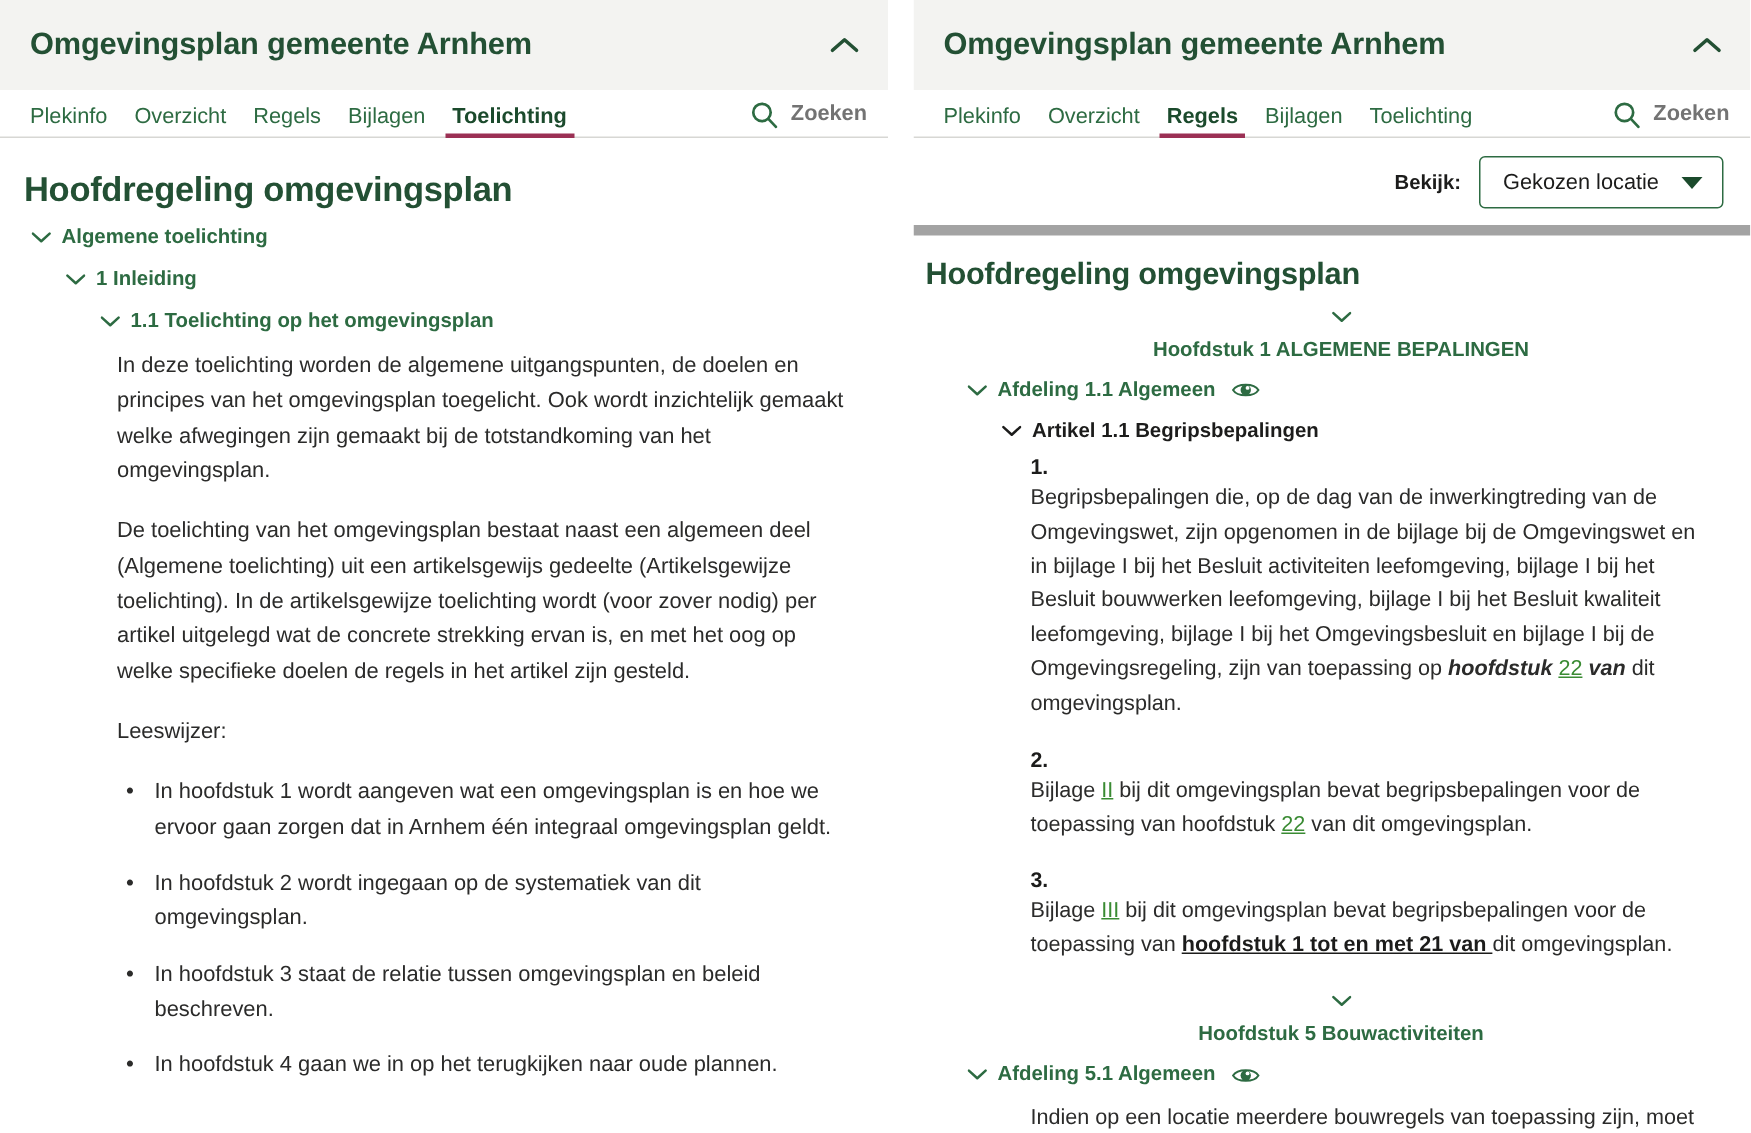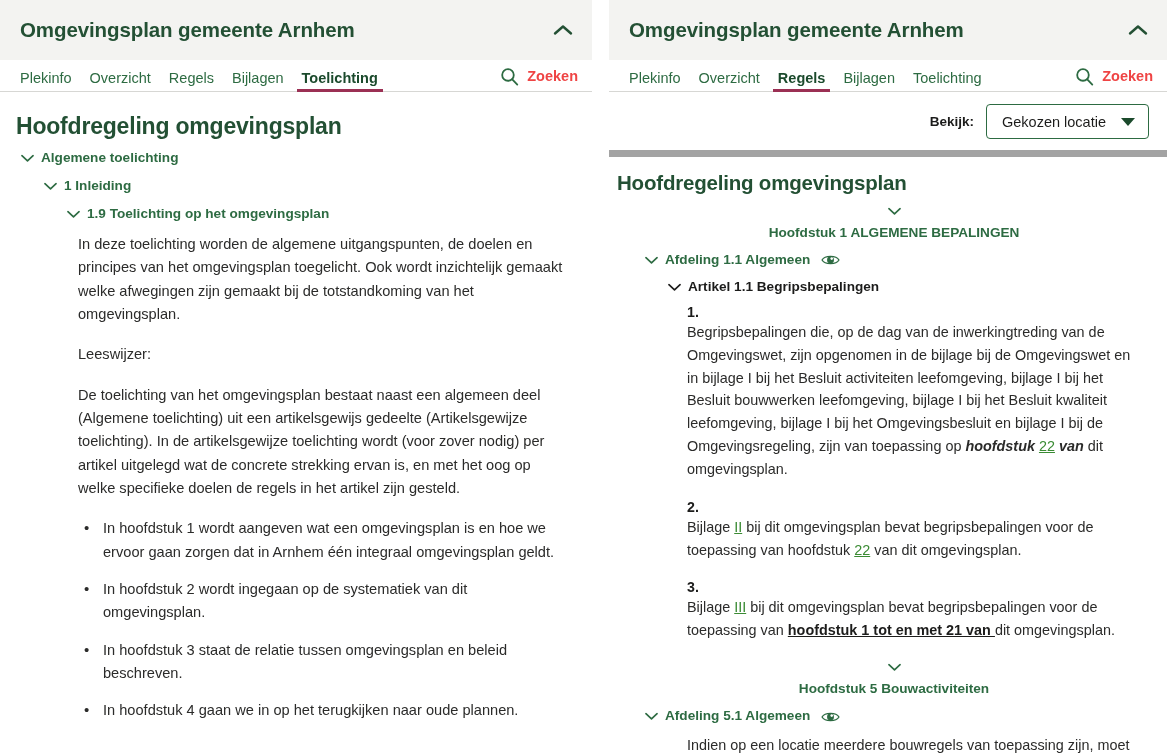--- a/index.html
+++ b/index.html
@@ -85,21 +85,21 @@
   .tab:first-child.active::after { left: 0; }
   .search-btn {
     display: flex;
     align-items: center;
     gap: 8px;
     padding-bottom: 5px;
     cursor: pointer;
     flex: 0 0 auto;
   }
   .search-label {
-    color: #ef4444;
+    color: #737373;
     font-size: 14.5px;
     font-weight: bold;
     line-height: 1;
   }
 
   
   .bekijk-row {
     display: flex;
     align-items: center;
     justify-content: flex-end;
@@ -285,27 +285,27 @@
         </span>
         <span class="node-label">1 Inleiding</span>
       </div>
 
       <div class="tree-node lvl3">
         <span class="chev">
           <svg width="13" height="9" viewBox="0 0 14 9">
               <path d="M1 1.5 L7 7 L13 1.5" fill="none" stroke="#2d6b42" stroke-width="1.8" stroke-linecap="round" stroke-linejoin="round"></path>
             </svg>
         </span>
-        <span class="node-label">1.9 Toelichting op het omgevingsplan</span>
+        <span class="node-label">1.1 Toelichting op het omgevingsplan</span>
       </div>
 
       <div class="content-left">
         <p> In deze toelichting worden de algemene uitgangspunten, de doelen en principes van het omgevingsplan toegelicht.  Ook wordt inzichtelijk gemaakt welke afwegingen zijn gemaakt bij de totstandkoming van het omgevingsplan.</p>
+        <p>De toelichting van het omgevingsplan bestaat naast een algemeen deel (Algemene toelichting) uit een artikelsgewijs gedeelte (Artikelsgewijze toelichting). In de artikelsgewijze toelichting wordt (voor zover nodig) per artikel uitgelegd wat de concrete strekking ervan is, en met het oog op welke specifieke doelen de regels in het artikel zijn gesteld.</p>
         <p>Leeswijzer:</p>
-        <p>De toelichting van het omgevingsplan bestaat naast een algemeen deel (Algemene toelichting) uit een artikelsgewijs gedeelte (Artikelsgewijze toelichting). In de artikelsgewijze toelichting wordt (voor zover nodig) per artikel uitgelegd wat de concrete strekking ervan is, en met het oog op welke specifieke doelen de regels in het artikel zijn gesteld.</p>
         <ul>
           <li>In hoofdstuk 1 wordt aangeven wat een omgevingsplan is en hoe we ervoor gaan zorgen dat in Arnhem één integraal omgevingsplan geldt.</li>
           <li>In hoofdstuk 2 wordt ingegaan op de systematiek van dit omgevingsplan.</li>
           <li>In hoofdstuk 3 staat de relatie tussen omgevingsplan en beleid beschreven.</li>
           <li>In hoofdstuk 4 gaan we in op het terugkijken naar oude plannen.</li>
         </ul>
       </div>
     </div>
   </div>
 

